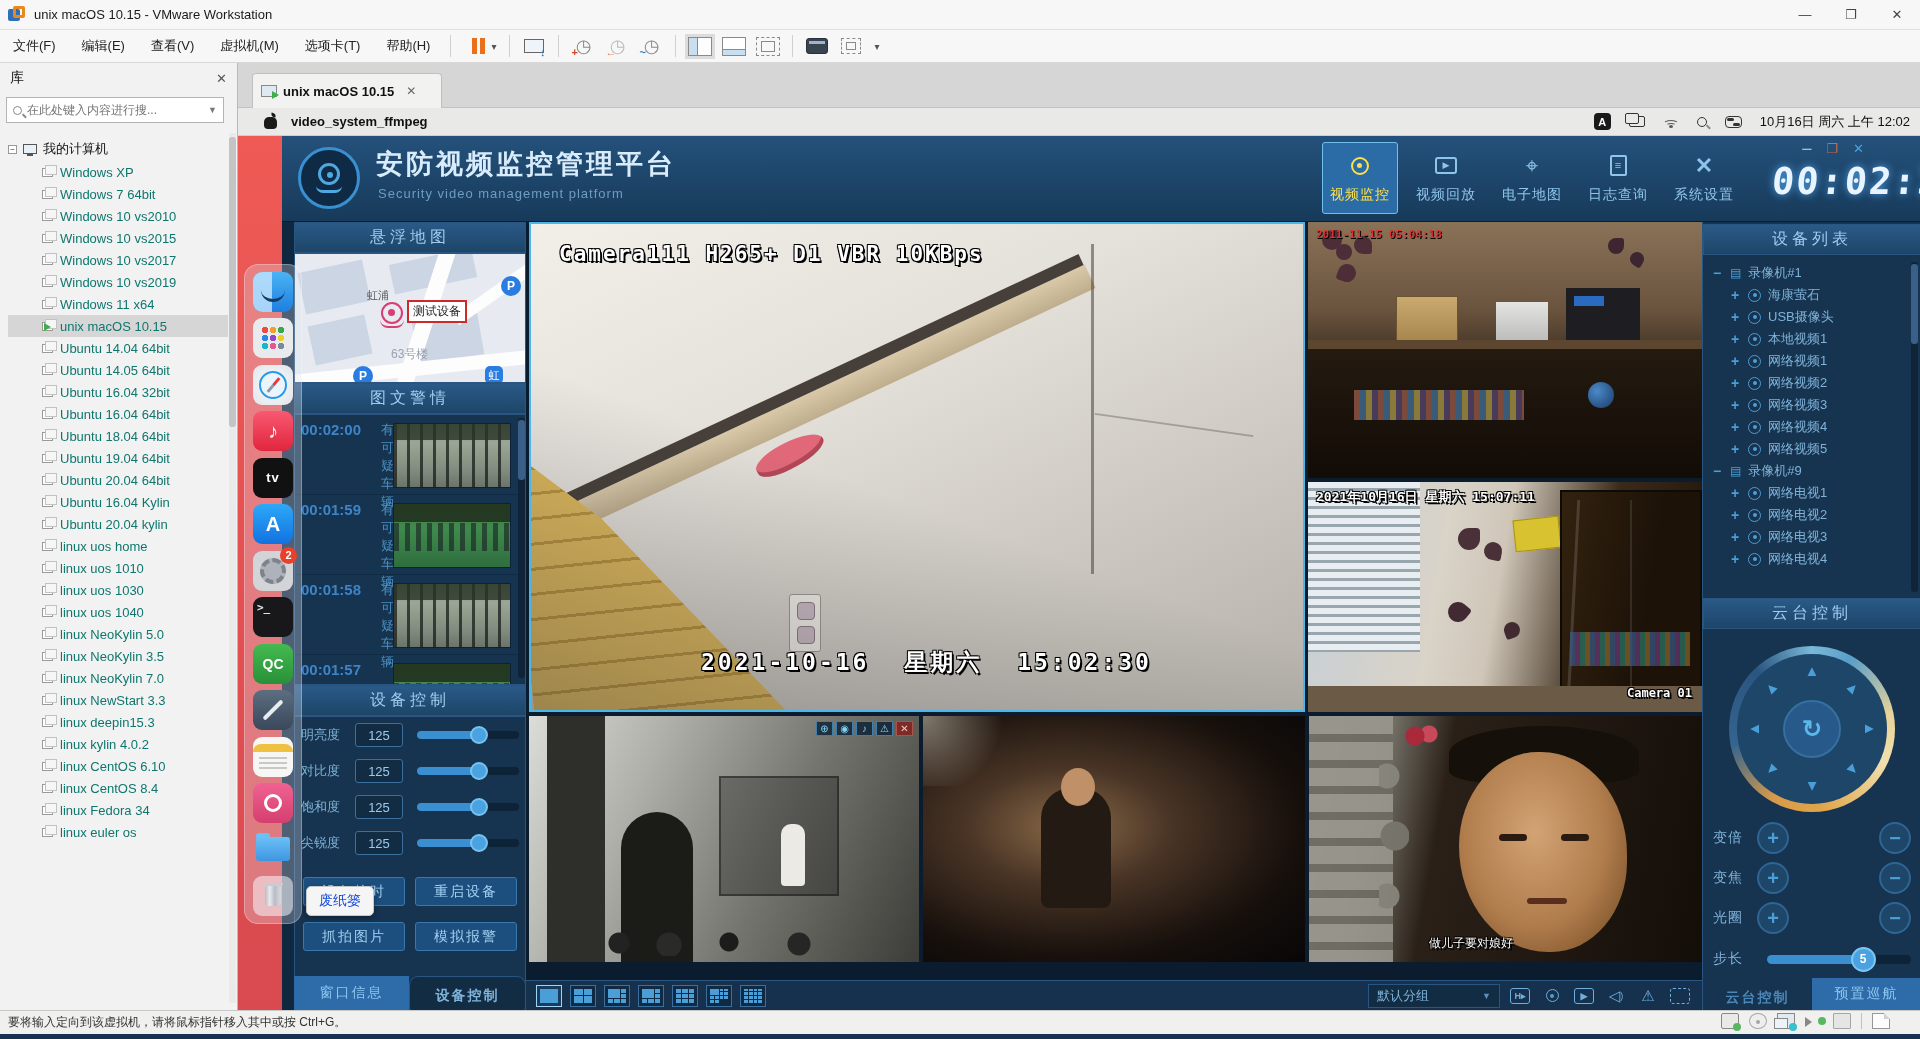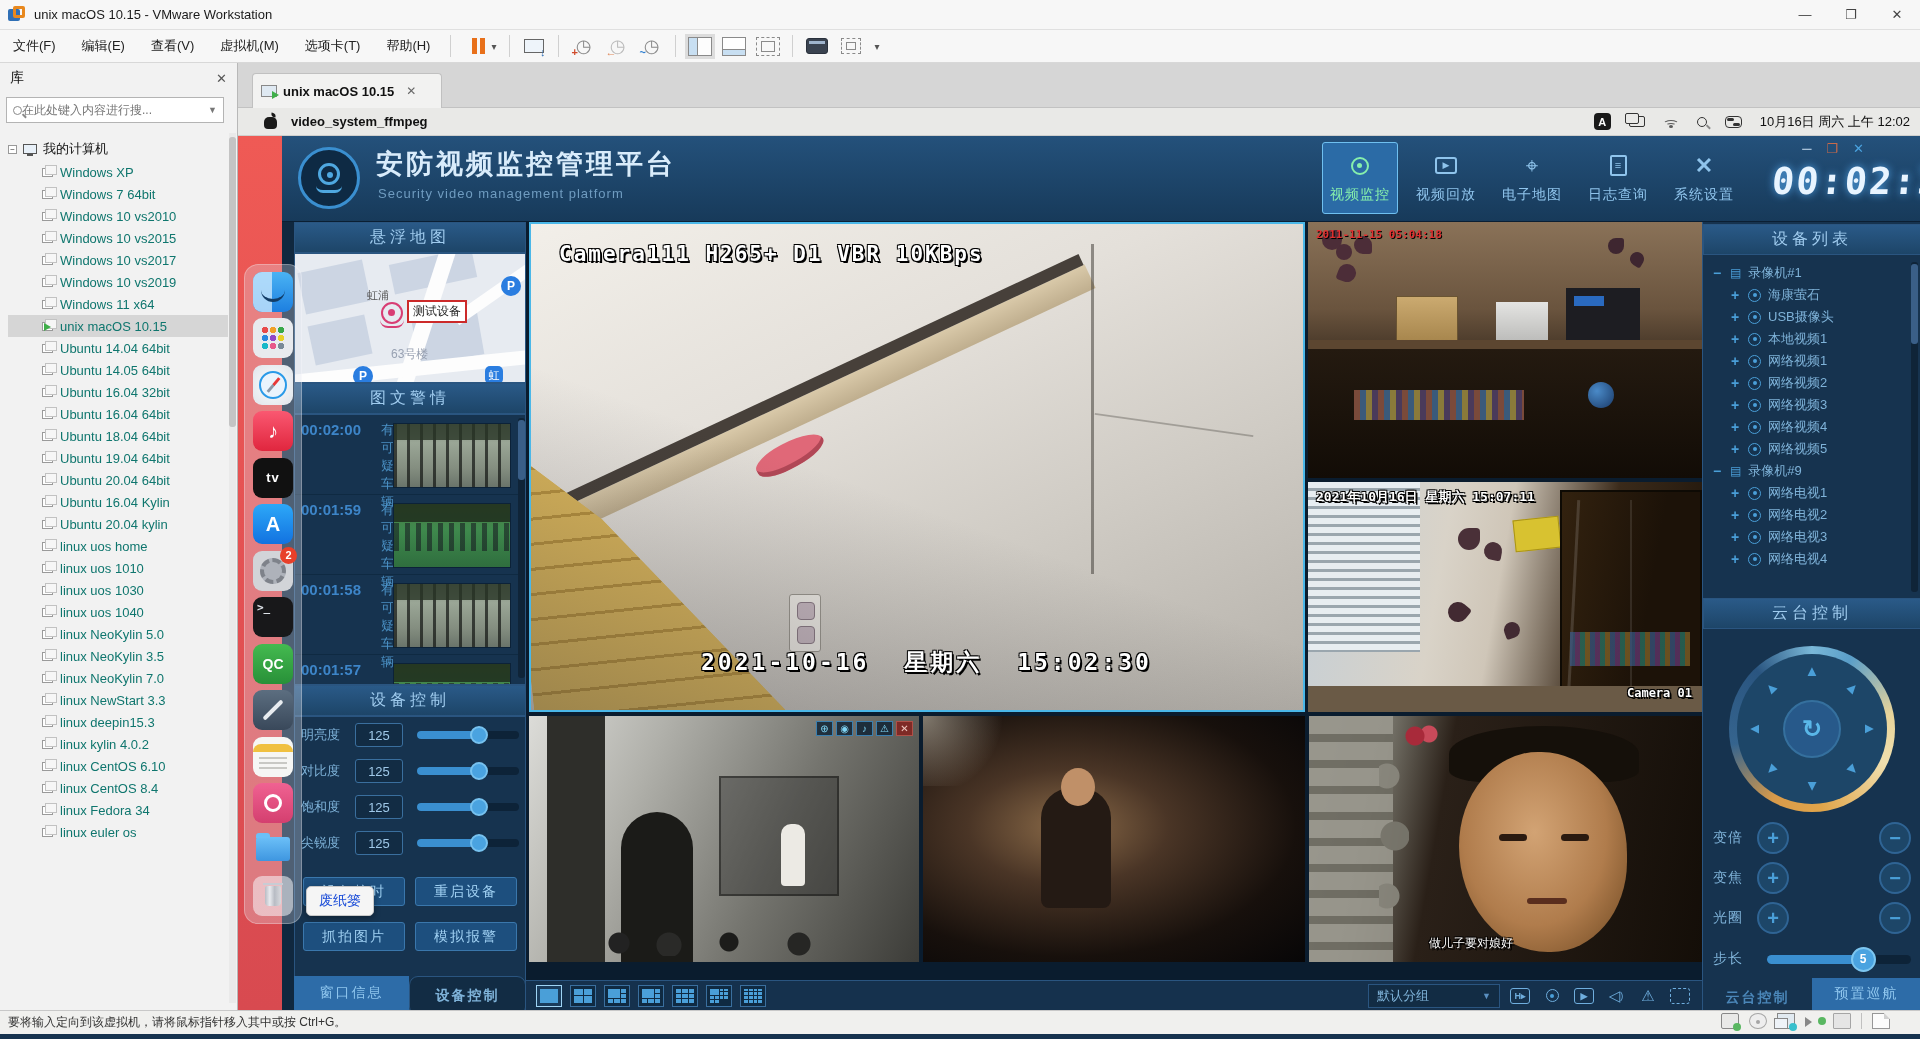--- a/index.html
+++ b/index.html
@@ -40,21 +40,21 @@
 #vmtab{position:absolute;left:252px;top:10px;width:190px;height:35px;background:#f2f2f1;border:1px solid #c0c0c0;border-bottom:none;border-radius:4px 4px 0 0;display:flex;align-items:center;padding:0 8px;gap:6px}
 #vmtab .tmon{width:16px;height:12px;border:1px solid #888;background:#dfe9f2;position:relative}
 #vmtab .tmon::after{content:"";position:absolute;right:-3px;bottom:-3px;border-left:7px solid #3fae49;border-top:4px solid transparent;border-bottom:4px solid transparent}
 #vmtab .tlabel{font-size:13px;color:#111;font-weight:bold}
 #vmtab .tclose{color:#666;font-size:12px;margin-left:6px}
 
 
 #sidebar{left:0;top:63px;width:238px;height:947px;background:#f2f2f2;border-right:1px solid #b8b8b8}
 #libhdr{position:absolute;left:0;top:0;width:100%;height:30px;display:flex;align-items:center;padding:0 10px;color:#111;font-size:14px}
 #libhdr .x{margin-left:auto;color:#555;font-size:13px}
-#searchbox{position:absolute;left:6px;top:34px;width:218px;height:26px;background:#fff;border:1px solid #b4b4b4;display:flex;align-items:center;padding:0 6px;}
+#searchbox{position:absolute;left:6px;top:34px;width:218px;height:26px;background:#fff;border:1px solid #b4b4b4;display:flex;align-items:center;padding:0 6px;gap:5px}
 #searchbox input{border:none;outline:none;flex:1;font-size:12px;color:#333;font-family:"Liberation Sans",sans-serif;background:transparent;min-width:0}
 .mag{width:9px;height:9px;border:1.5px solid #8a8a8a;border-radius:50%;position:relative;flex:none}
 .mag::after{content:"";position:absolute;left:8px;top:8px;width:5px;height:1.5px;background:#8a8a8a;transform:rotate(45deg)}
 #vmtree{position:absolute;left:8px;top:74px;width:220px}
 .vmroot{display:flex;align-items:center;gap:6px;height:24px;color:#111;font-size:13px}
 .expbox{width:9px;height:9px;border:1px solid #999;background:#fff;font-size:8px;line-height:7px;text-align:center;color:#333;flex:none}
 .rootmon{width:14px;height:10px;border:1px solid #555;background:#e8f0f8;position:relative;flex:none}
 .rootmon::after{content:"";position:absolute;left:3px;bottom:-3px;width:6px;height:2px;background:#555}
 .vmrow{display:flex;align-items:center;gap:7px;height:22px;padding-left:34px;color:#0f766e;font-size:13px;white-space:nowrap}
 .vmrow.sel{background:#d6d6d6}
@@ -150,21 +150,21 @@
 #app{position:absolute;left:44px;top:28px;width:1638px;height:874px;background:#10283f}
 #apphdr{position:absolute;left:0;top:0;width:100%;height:86px;background:linear-gradient(#24517b,#173a5a);border-bottom:1px solid #0b1f33}
 #applogo{position:absolute;left:16px;top:11px;width:62px;height:62px;border:3px solid #3a8fd0;border-radius:50%;background:#0e2a44;display:flex;align-items:center;justify-content:center;flex-direction:column}
 #applogo .cam{width:22px;height:22px;border:3px solid #4fa8e0;border-radius:50%;position:relative}
 #applogo .cam::after{content:"";position:absolute;left:6px;top:6px;width:6px;height:6px;border-radius:50%;background:#4fa8e0}
 #applogo .base{width:26px;height:7px;border-bottom:3px solid #4fa8e0;border-radius:0 0 12px 12px;margin-top:1px}
 #apptitle{position:absolute;left:94px;top:10px;font-size:27px;font-weight:bold;color:#d9ecfb;letter-spacing:3px}
 #appsub{position:absolute;left:96px;top:50px;font-size:13px;color:#6f9cc0;letter-spacing:1px}
 #navbar{position:absolute;left:1040px;top:6px;display:flex;gap:10px}
 .navitem{width:76px;height:72px;display:flex;flex-direction:column;align-items:center;justify-content:center;gap:7px;color:#8fc4ec;border:1px solid transparent;border-radius:3px}
-.navitem.active{background:#2b6ba6;border-color:#6fc0f0;color:#86efac}
+.navitem.active{background:#2b6ba6;border-color:#6fc0f0;color:#fde047}
 .navitem .nlabel{font-size:14px;letter-spacing:1px}
 .nico{height:26px;display:flex;align-items:center;justify-content:center;font-size:22px;line-height:1}
 .nico .camglyph{width:18px;height:18px;border:2.5px solid currentColor;border-radius:50%;position:relative}
 .nico .camglyph::after{content:"";position:absolute;left:4px;top:4px;width:5px;height:5px;border-radius:50%;background:currentColor}
 .nico .filmglyph{width:22px;height:17px;border:2px solid currentColor;border-radius:3px;display:flex;align-items:center;justify-content:center;font-size:9px}
 .nico .pageglyph{width:17px;height:21px;border:2px solid currentColor;border-radius:2px;display:flex;align-items:center;justify-content:center;font-size:11px;font-weight:bold}
 #appclock{position:absolute;left:1490px;top:24px;font-family:"DejaVu Sans Mono",monospace;font-size:37px;font-weight:bold;color:#e8f4ff;letter-spacing:2px;transform:skewX(-5deg);text-shadow:0 0 9px rgba(90,180,255,.85)}
 #appwb{position:absolute;right:56px;top:6px;display:flex;gap:15px;font-size:13px}
 #appwb span{line-height:1}
 

